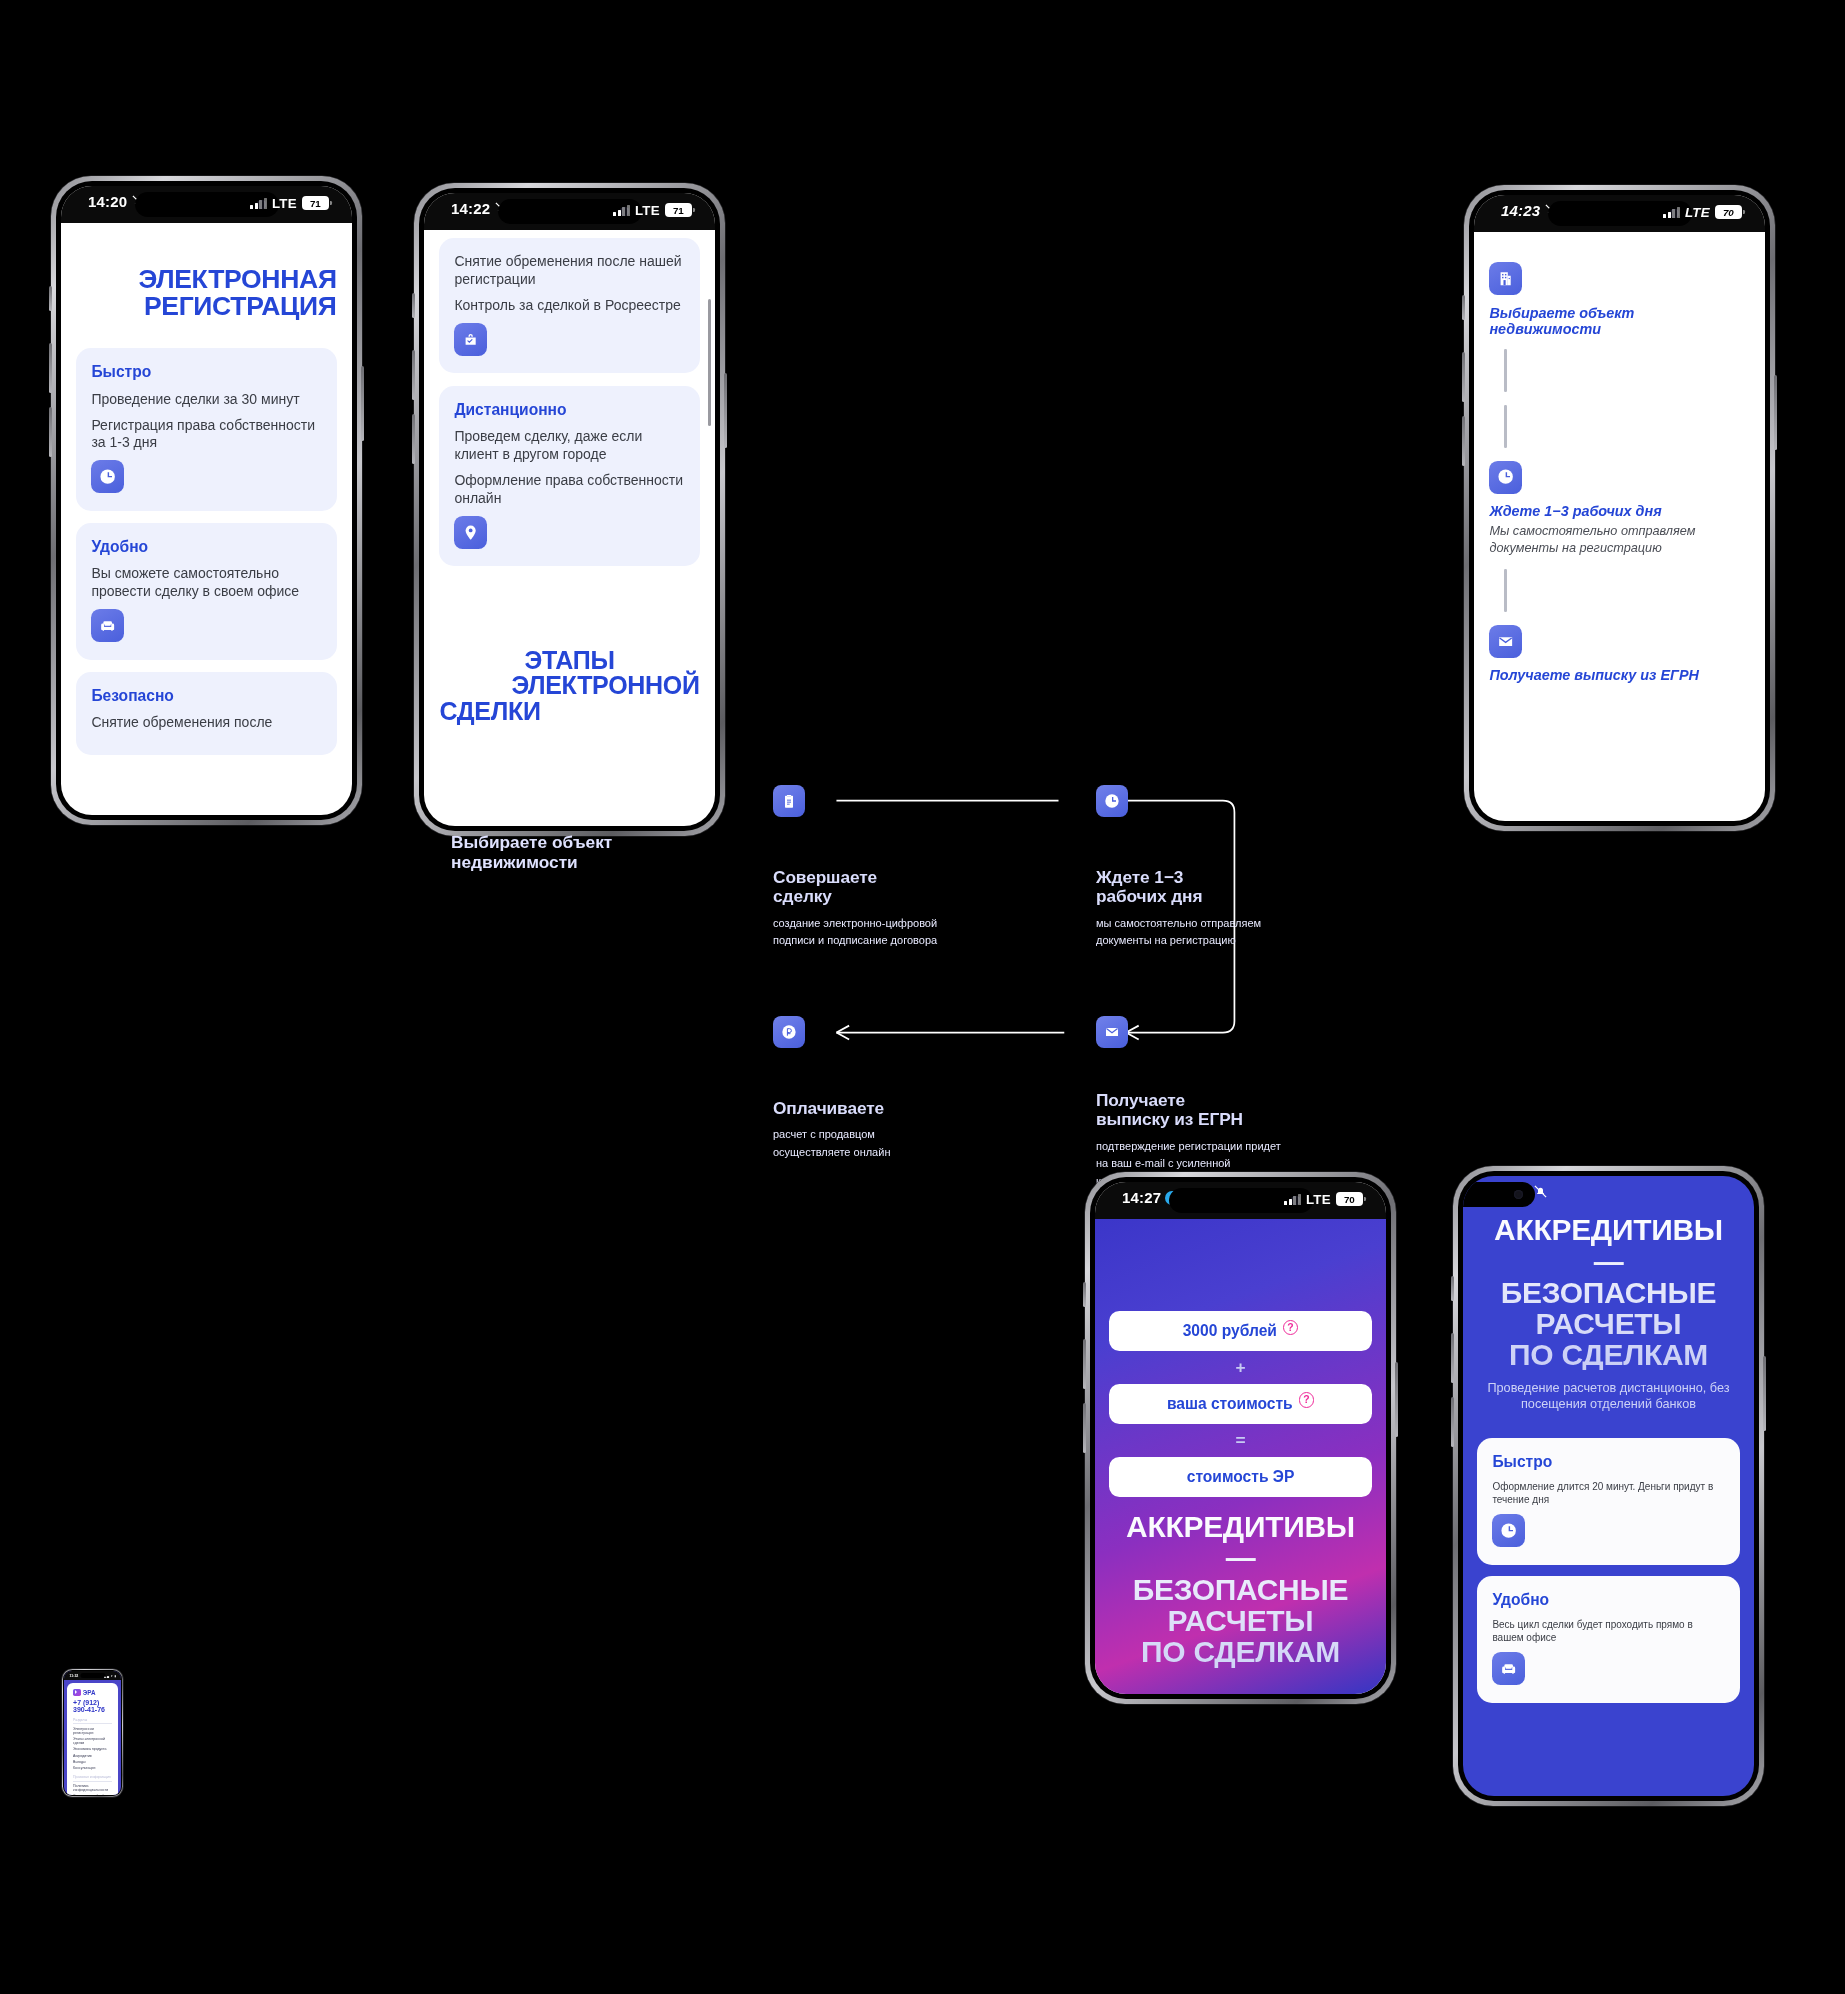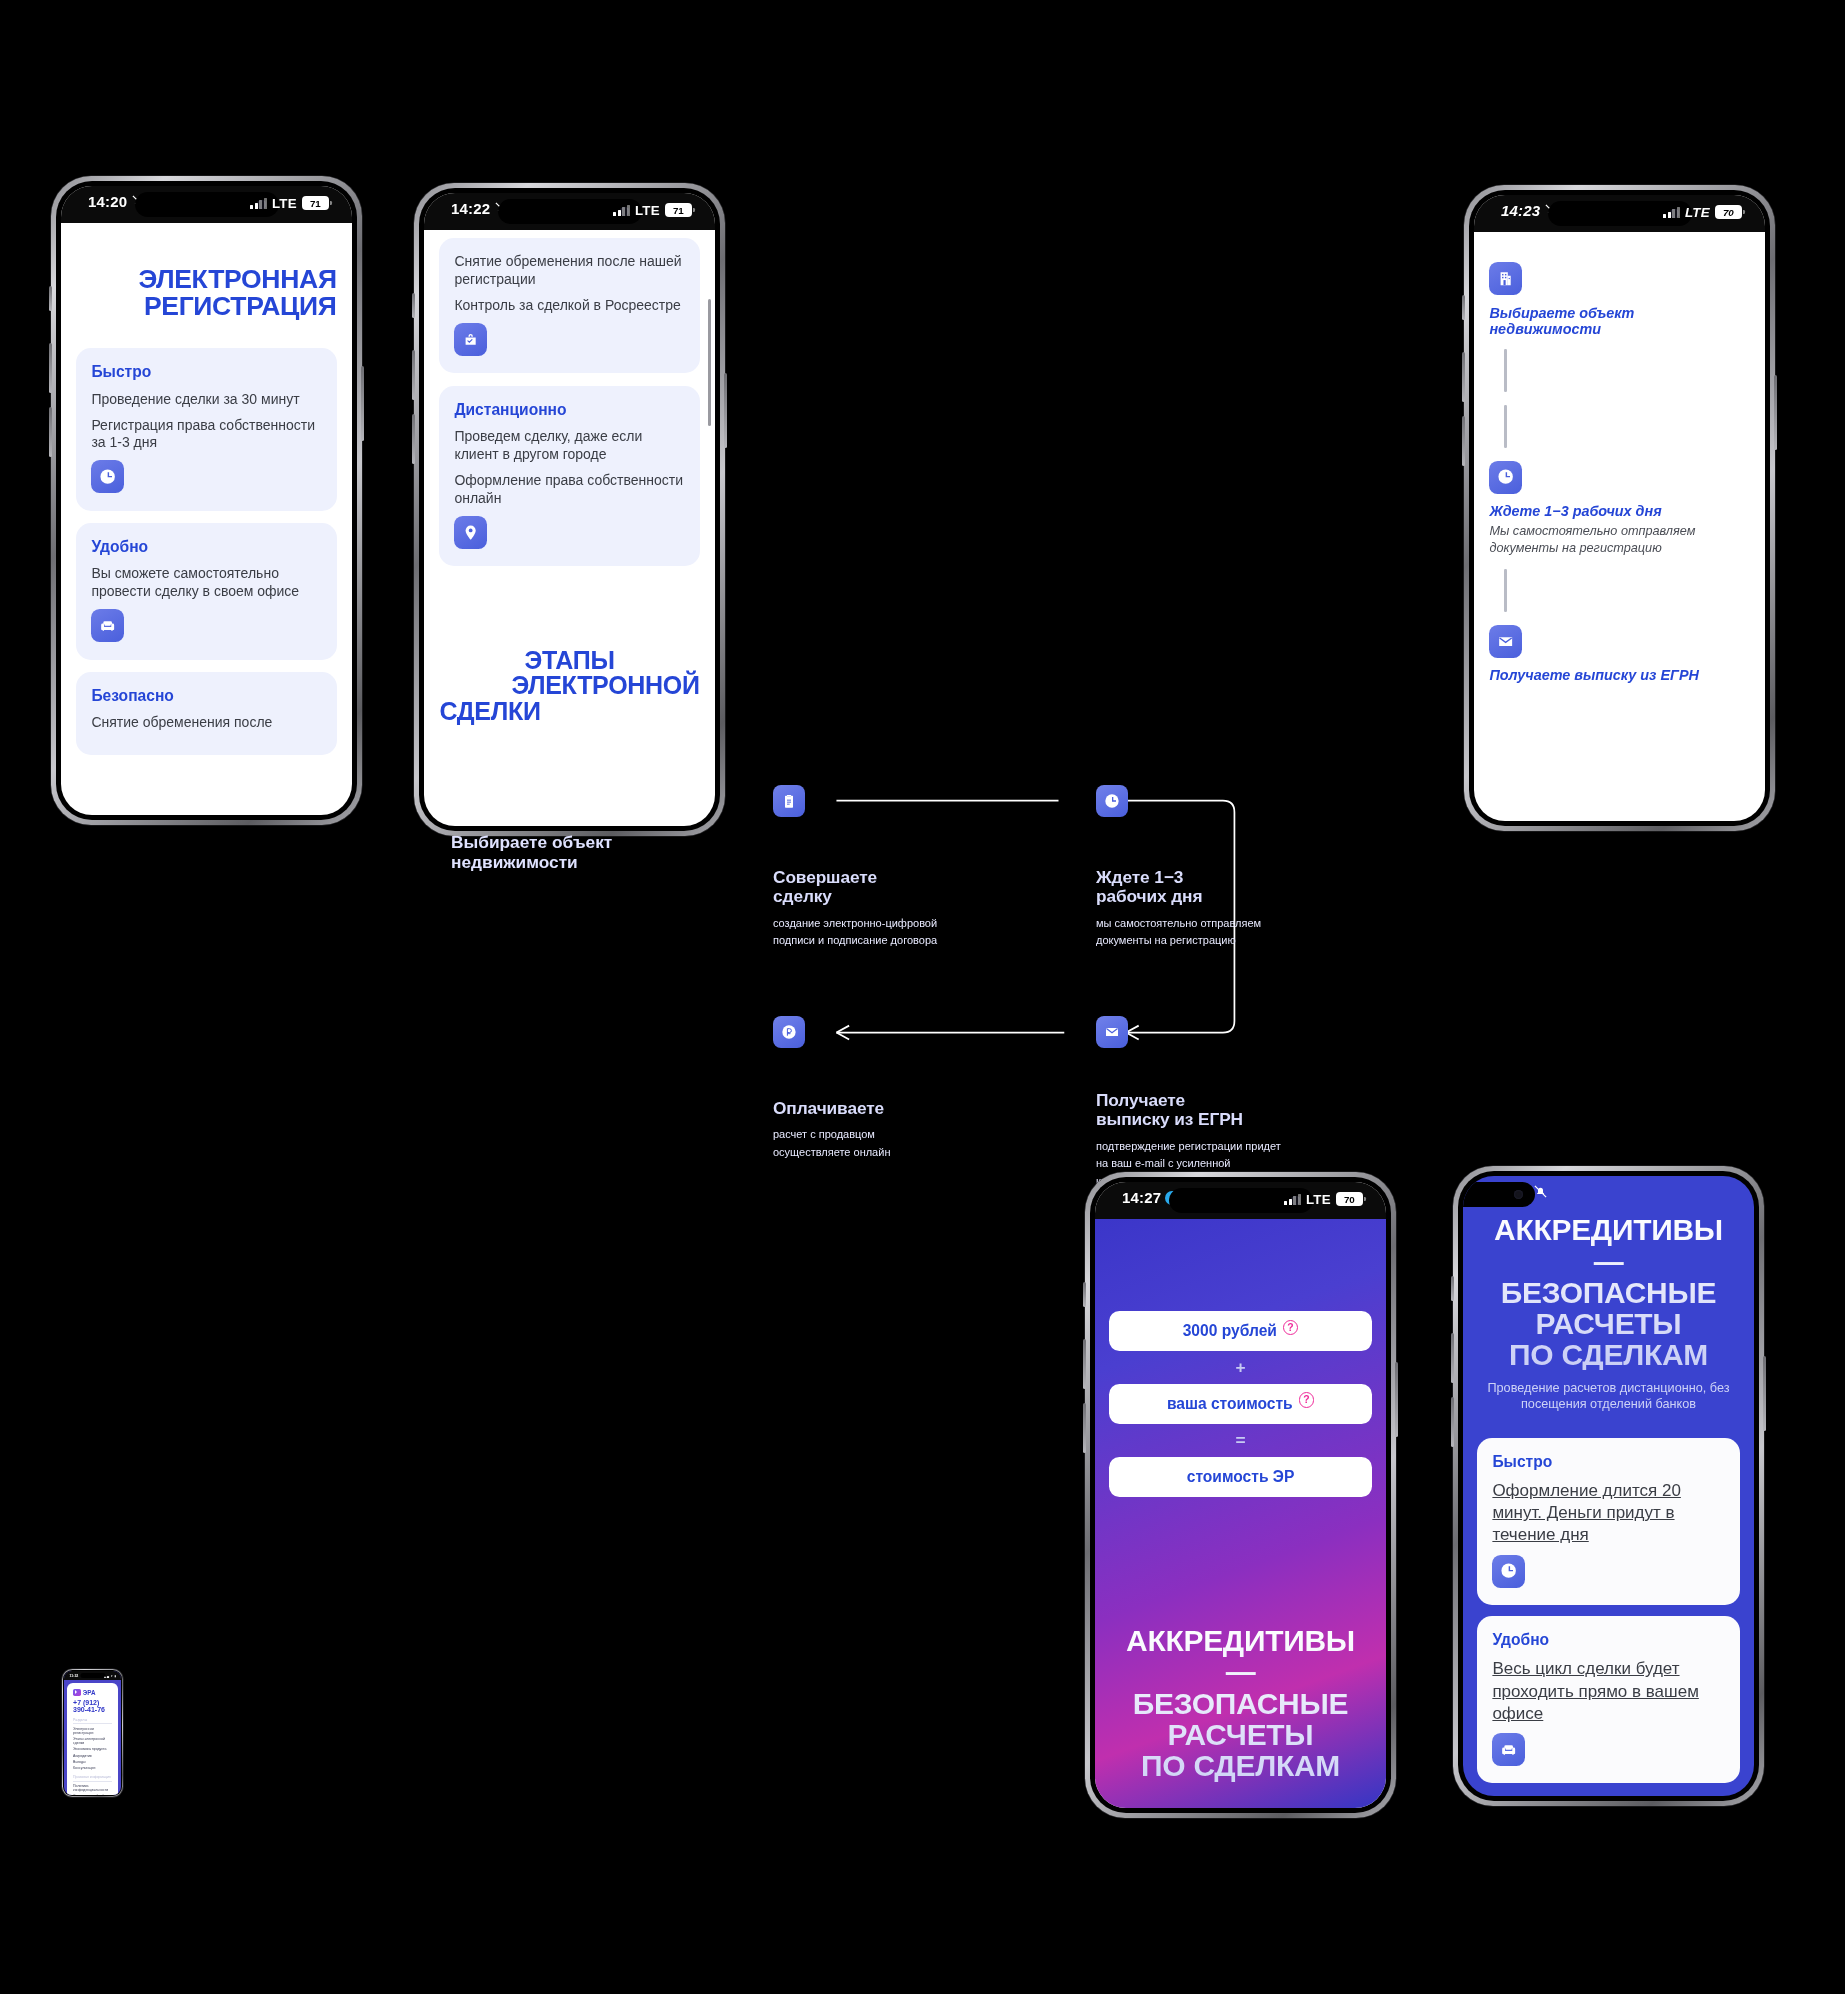--- a/index.html
+++ b/index.html
@@ -133,21 +133,21 @@
   }
   .qm {
     width:15.6px;height:15.6px;border-radius:50%;
     border:1.4px solid #ef2b9a;color:#ef2b9a;font-size:10.4px;font-weight:bold;
     display:inline-flex;align-items:center;justify-content:center;
     margin-top:-8px;
   }
   .op { color:#c6caf2; font-size:17.3px; font-weight:bold; text-align:center; padding:5.8px 0; }
   .wcard { background:#fbfbfd; border-radius:15px; padding:15px 15px 17.3px; margin-bottom:11.5px; }
   .wcard h4 { color:#2546d6; font-size:15.6px; margin-bottom:9.2px; }
-  .wcard p { color:#3a3d45; font-size:17px; line-height:1.3;text-decoration:underline; }
+  .wcard p { color:#3a3d45; font-size:10px; line-height:1.3; }
   .acc-sub { color:#cdd2f6; font-size:12.7px; line-height:1.32; text-align:center; margin-top:9.2px; }
 
   
   .flow { position:absolute; }
   .flow-tile {
     width:32px;height:32px;border-radius:8px;
     background:linear-gradient(150deg,#7181ea,#4a5fdc);
     display:flex;align-items:center;justify-content:center;
   }
   .flow-tile svg { width:16px;height:16px;fill:#fff; }
@@ -497,21 +497,21 @@
       <div>на ваш e-mail с усиленной</div>
       <div>квалифицированной подписью Росреестра</div>
     </div>
   </div>
 </div>
 
 <div class="flow-label" style="position:absolute;left:451px;top:833px;width:231px;">
   <div>Выбираете объект недвижимости</div>
 </div>
 
-<div class="phone" style="left:1085px; top:1172px; width:311px; height:646px;">
+<div class="phone" style="left:1085px; top:1172px; width:311px; height:532px;">
   <div class="side-btn sb-left1" style="top:110px;height:25px;"></div>
   <div class="side-btn sb-left1" style="top:167px;height:50px;"></div>
   <div class="side-btn sb-left1" style="top:231px;height:50px;"></div>
   <div class="side-btn sb-right1" style="top:190px;height:75px;"></div>
   <div class="phone-inner">
     <div class="screen" style="display:flex;flex-direction:column;">
       <div class="statusbar">
         <div class="sb-time">
           <span>14:27</span>
           <span class="tg-badge">

